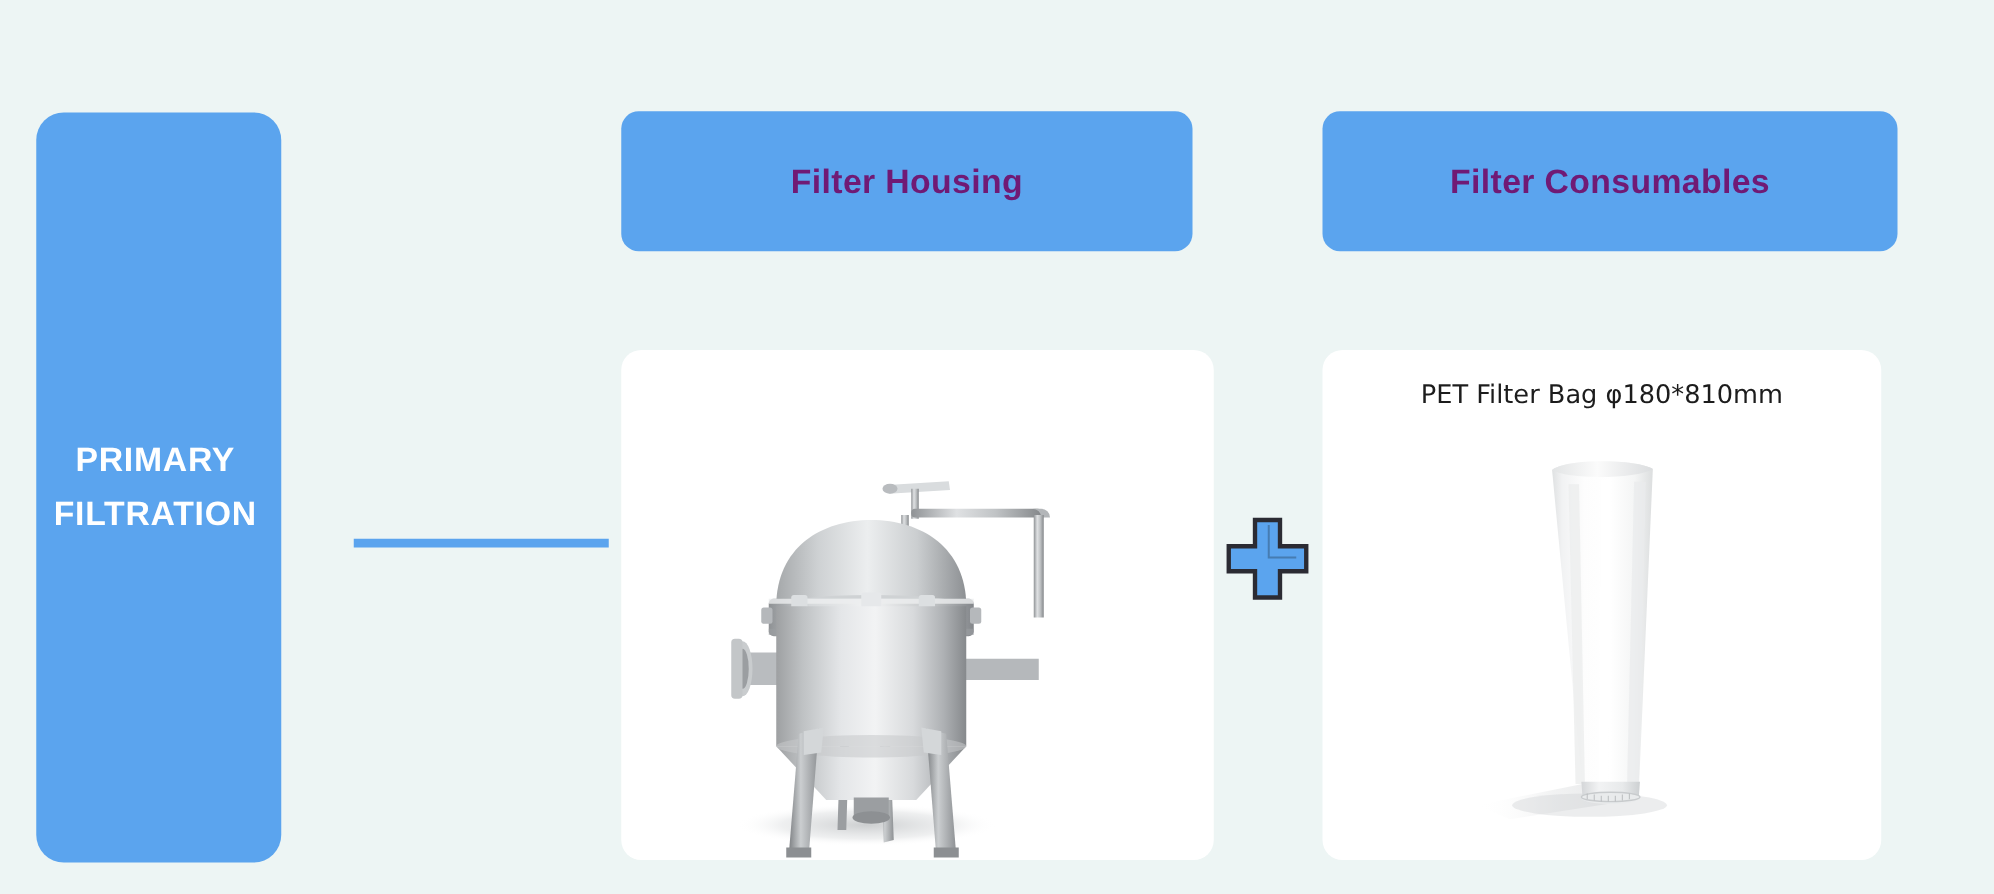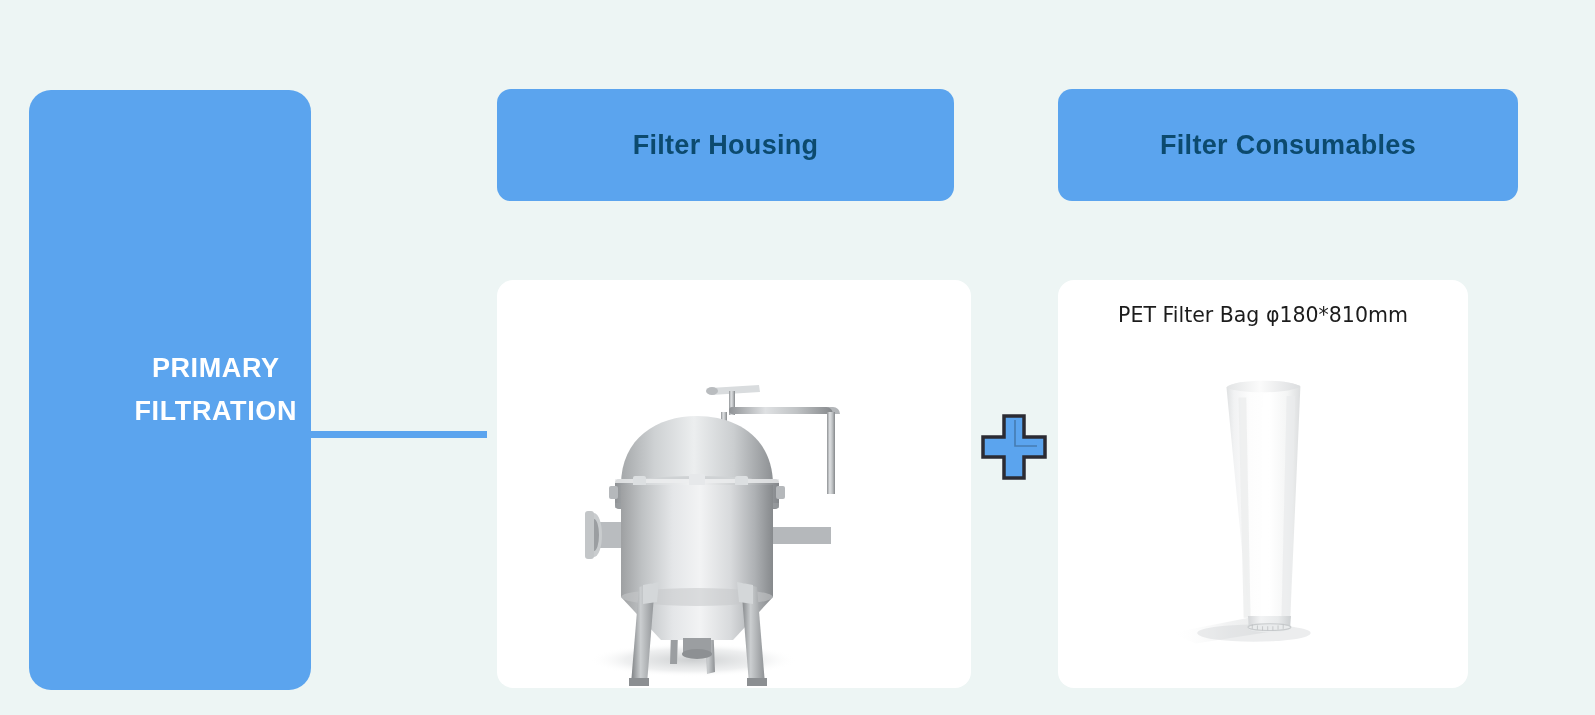--- a/index.html
+++ b/index.html
@@ -22,27 +22,27 @@
     width: 1595px;
     height: 715px;
     background: #edf5f4;
   }
 
   
   .stage-panel {
     position: absolute;
     left: 29px;
     top: 90px;
-    width: 282px;
+    width: 196px;
     height: 600px;
     background: #5ba4ee;
     border-radius: 22px;
     display: flex;
     align-items: center;
-    justify-content: flex-end;
+    justify-content: flex-start;
     box-sizing: border-box;
     padding: 0 14px;
   }
   .stage-panel-label {
     color: #ffffff;
     font-weight: bold;
     font-size: 27px;
     line-height: 1.58;
     letter-spacing: 0.6px;
     text-align: center;
@@ -66,38 +66,38 @@
     height: 112px;
     background: #5ba4ee;
     border-radius: 14px;
     display: flex;
     align-items: center;
     justify-content: center;
   }
   .col-tab.housing { left: 497px; width: 457px; }
   .col-tab.consumables { left: 1058px; width: 460px; border-radius: 14px; }
   .col-tab-label {
-    color: #0c4a6e;
+    color: #701a75;
     font-weight: bold;
     font-size: 27px;
     letter-spacing: 0.3px;
     text-align: center;
   }
 
   
   .product-card {
     position: absolute;
     top: 280px;
     height: 408px;
     background: #ffffff;
     border-radius: 16px;
     overflow: hidden;
   }
   .product-card.housing { left: 497px; width: 474px; }
-  .product-card.consumables { left: 1058px; width: 410px; }
+  .product-card.consumables { left: 1058px; width: 410px; padding-left: 37px; }
 
   .card-caption {
     position: absolute;
     top: 20px;
     left: 0;
     right: 0;
     text-align: center;
     color: #1c1c1c;
     font-size: 20.5px;
     line-height: 1.52;

